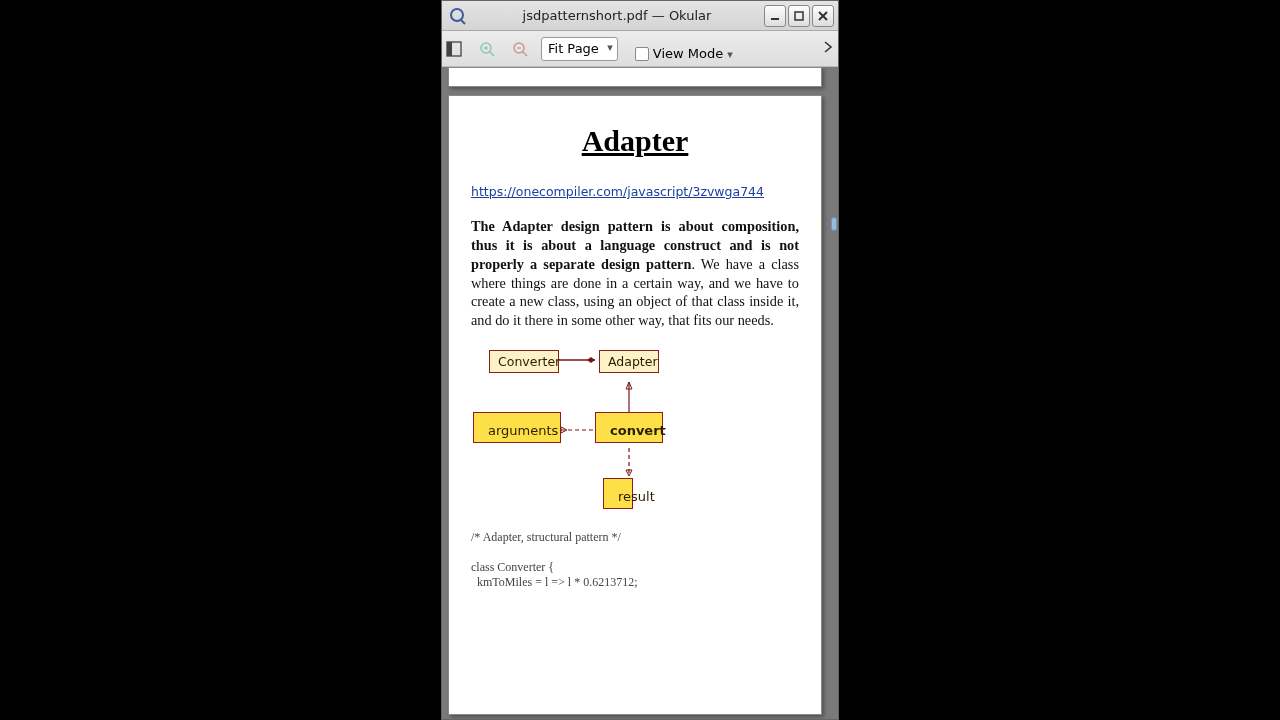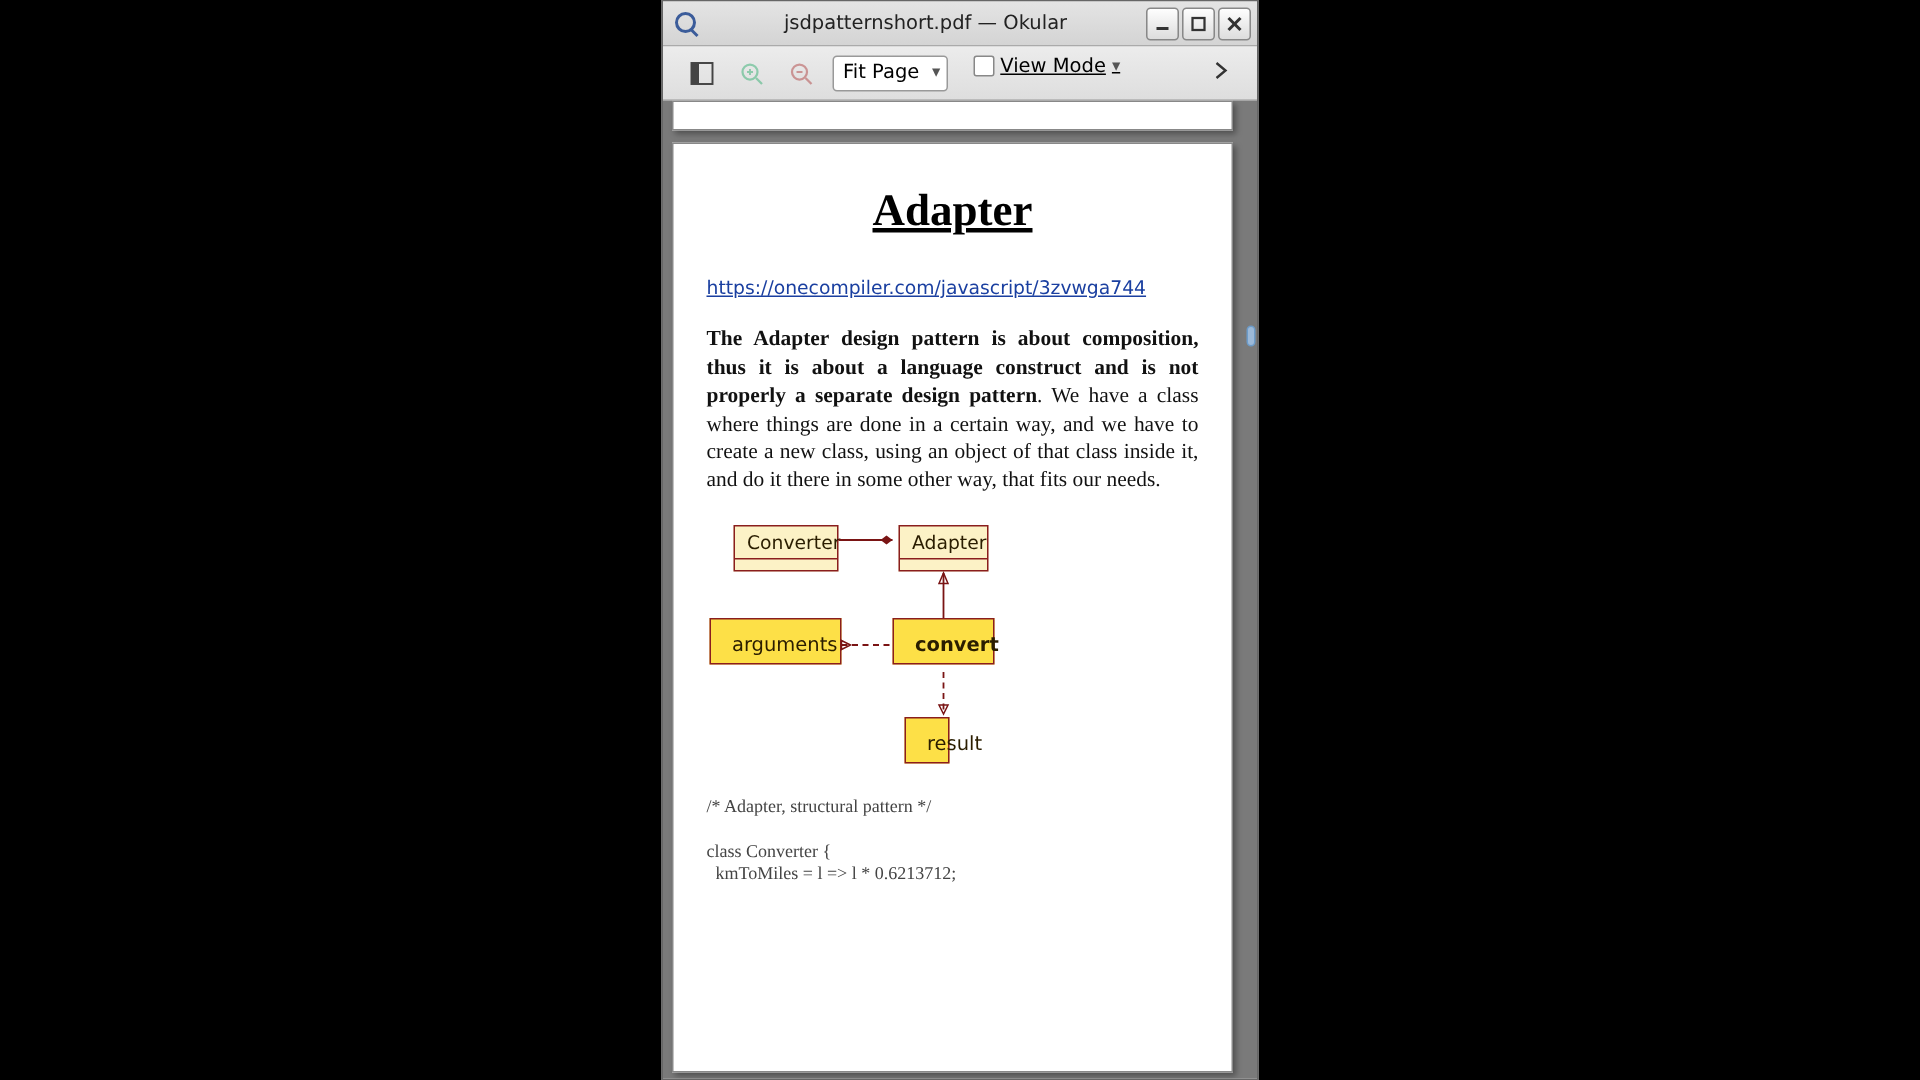--- a/index.html
+++ b/index.html
@@ -68,21 +68,21 @@
   .menubar .chev {
     margin-left:auto;
     padding:4px 6px;
     cursor:pointer;
   }
   .toolbar {
     height:36px;
     background: linear-gradient(#ececec,#dedede);
     display:flex;
     align-items:center;
-    padding:0 14px;
+    padding:0 0;
     gap:9px;
     border-bottom:1px solid #bbb;
   }
   .tbtn {
     width:24px;height:24px;
     border:1px solid transparent;
     border-radius:3px;
     display:flex;align-items:center;justify-content:center;
     cursor:pointer;
   }
@@ -98,26 +98,25 @@
     position:relative;
     cursor:pointer;
   }
   .zoom-combo::after{
     content:"▾";
     position:absolute;right:4px;top:3px;
     font-size:11px;color:#555;
   }
   .viewmode {
     height:24px;
-    display:flex;align-items:flex-start;
+    display:flex;align-items:flex-end;
     gap:4px;
     margin-left:8px;
     font-size:13px;
     cursor:pointer;
-    text-decoration:underline;
   }
   .viewmode .cb {
     width:14px;height:14px;border:1px solid #888;background:#fff;border-radius:2px;
   }
   .viewmode .cv { font-size:11px;color:#555; }
   .toolbar .chev2 {
     margin-left:auto;
     cursor:pointer;
     font-size:16px;color:#444;
     padding:4px 4px;
@@ -191,21 +190,21 @@
     height:178px;
     position:relative;
   }
   .box {
     position:absolute;
     border:1px solid #8a1e1e;
     background:#fcf2c6;
     font-size:12.5px;
     color:#2a1d00;
     display:flex;
-    flex-direction:column;
+    flex-direction:row;
   }
   .box .label {
     padding:3px 8px;
     text-align:center;
   }
   .box .divider {
     border-top:1px solid #8a1e1e;
     height:8px;
   }
   .simplebox {

